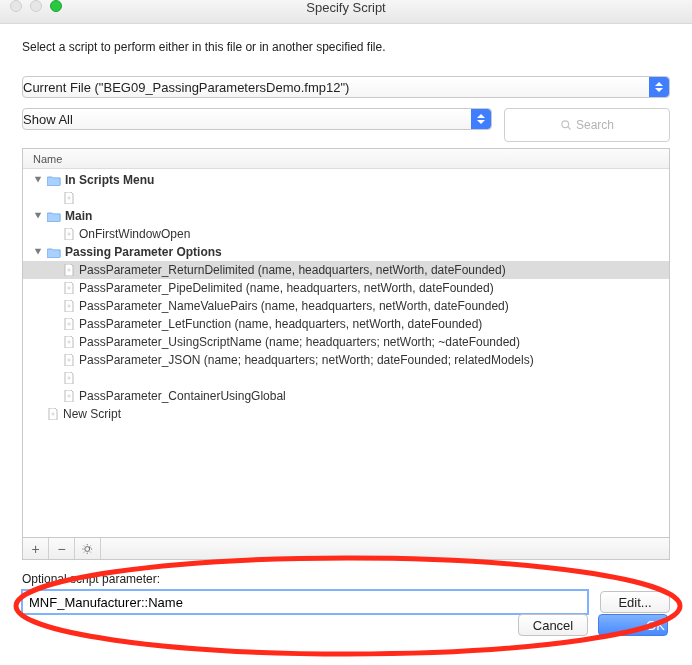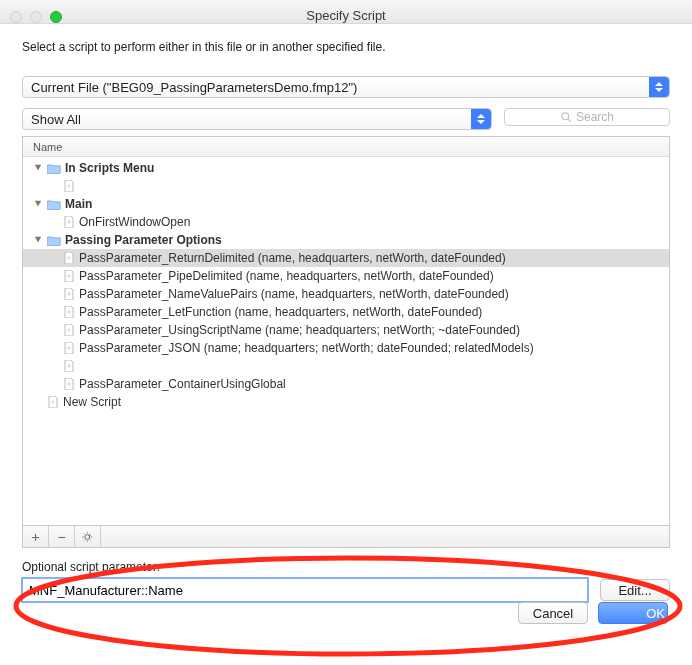--- a/index.html
+++ b/index.html
@@ -4,55 +4,55 @@
 <style>
   * { box-sizing: border-box; font-family: -apple-system, "Helvetica Neue", Arial, sans-serif; }
   html, body { margin: 0; padding: 0; }
   body { background: #fff; width: 692px; height: 665px; overflow: hidden; position: relative; }
 
   
   .titlebar {
     height: 24px;
     background: linear-gradient(#f6f6f6, #e7e7e7);
     border-bottom: 1px solid #d9d9d9;
-    display: flex; align-items: flex-end; position: relative;
+    display: flex; align-items: flex-start; position: relative;
   }
   .traffic { display: flex; gap: 8px; margin-left: 10px; }
   .dot { width: 12px; height: 12px; border-radius: 50%; }
   .dot.close { background: #e6e6e6; border: 1px solid #d0d0d0; }
   .dot.min { background: #e6e6e6; border: 1px solid #d0d0d0; }
   .dot.zoom { background: #28c840; border: 1px solid #1da72f; }
   .title { position: absolute; left: 0; right: 0; text-align: center; font-size: 13px; color: #3a3a3a; }
 
   .content { padding: 16px 22px 8px 22px; }
   .instruction { font-size: 12px; color: #222; margin-bottom: 22px; }
 
   .dd {
     position: relative; width: 100%; height: 22px;
     background: linear-gradient(#ffffff,#f5f5f5);
     border: 1px solid #c9c9c9; border-radius: 4px;
     font-size: 13px; color: #222;
-    display: flex; align-items: center; padding-left: 8px;
+    display: flex; align-items: center; 
     margin-bottom: 10px;
   }
   .dd .cap {
     position: absolute; right: 0; top: 0; bottom: 0; width: 20px;
     background: #3f7eff; border-top-right-radius: 4px; border-bottom-right-radius: 4px;
     display: flex; flex-direction: column; align-items: center; justify-content: center;
   }
   .dd .cap::before, .dd .cap::after {
     content: ""; width: 0; height: 0; border-left: 4px solid transparent; border-right: 4px solid transparent;
   }
   .dd .cap::before { border-bottom: 4px solid #fff; margin-bottom: 2px; }
   .dd .cap::after { border-top: 4px solid #fff; }
 
   .row2 { display: flex; gap: 12px; margin-bottom: 6px; }
   .row2 .dd { flex: 0 0 470px; margin-bottom: 0; }
   .search-wrap {
-    flex: 1; height: 18px; border: 1px solid #cfcfcf; border-radius: 4px;
+    flex: 1; height: 34px; border: 1px solid #cfcfcf; border-radius: 4px;
     background: #fff; display: flex; align-items: center; justify-content: center;
     color: #b4b4b4; font-size: 12px; gap: 4px;
   }
   .search-wrap svg { width: 12px; height: 12px; opacity: .6; }
 
   .list-box {
     border: 1px solid #c9c9c9; border-radius: 0;
     background: #fff;
   }
   .list-header {

